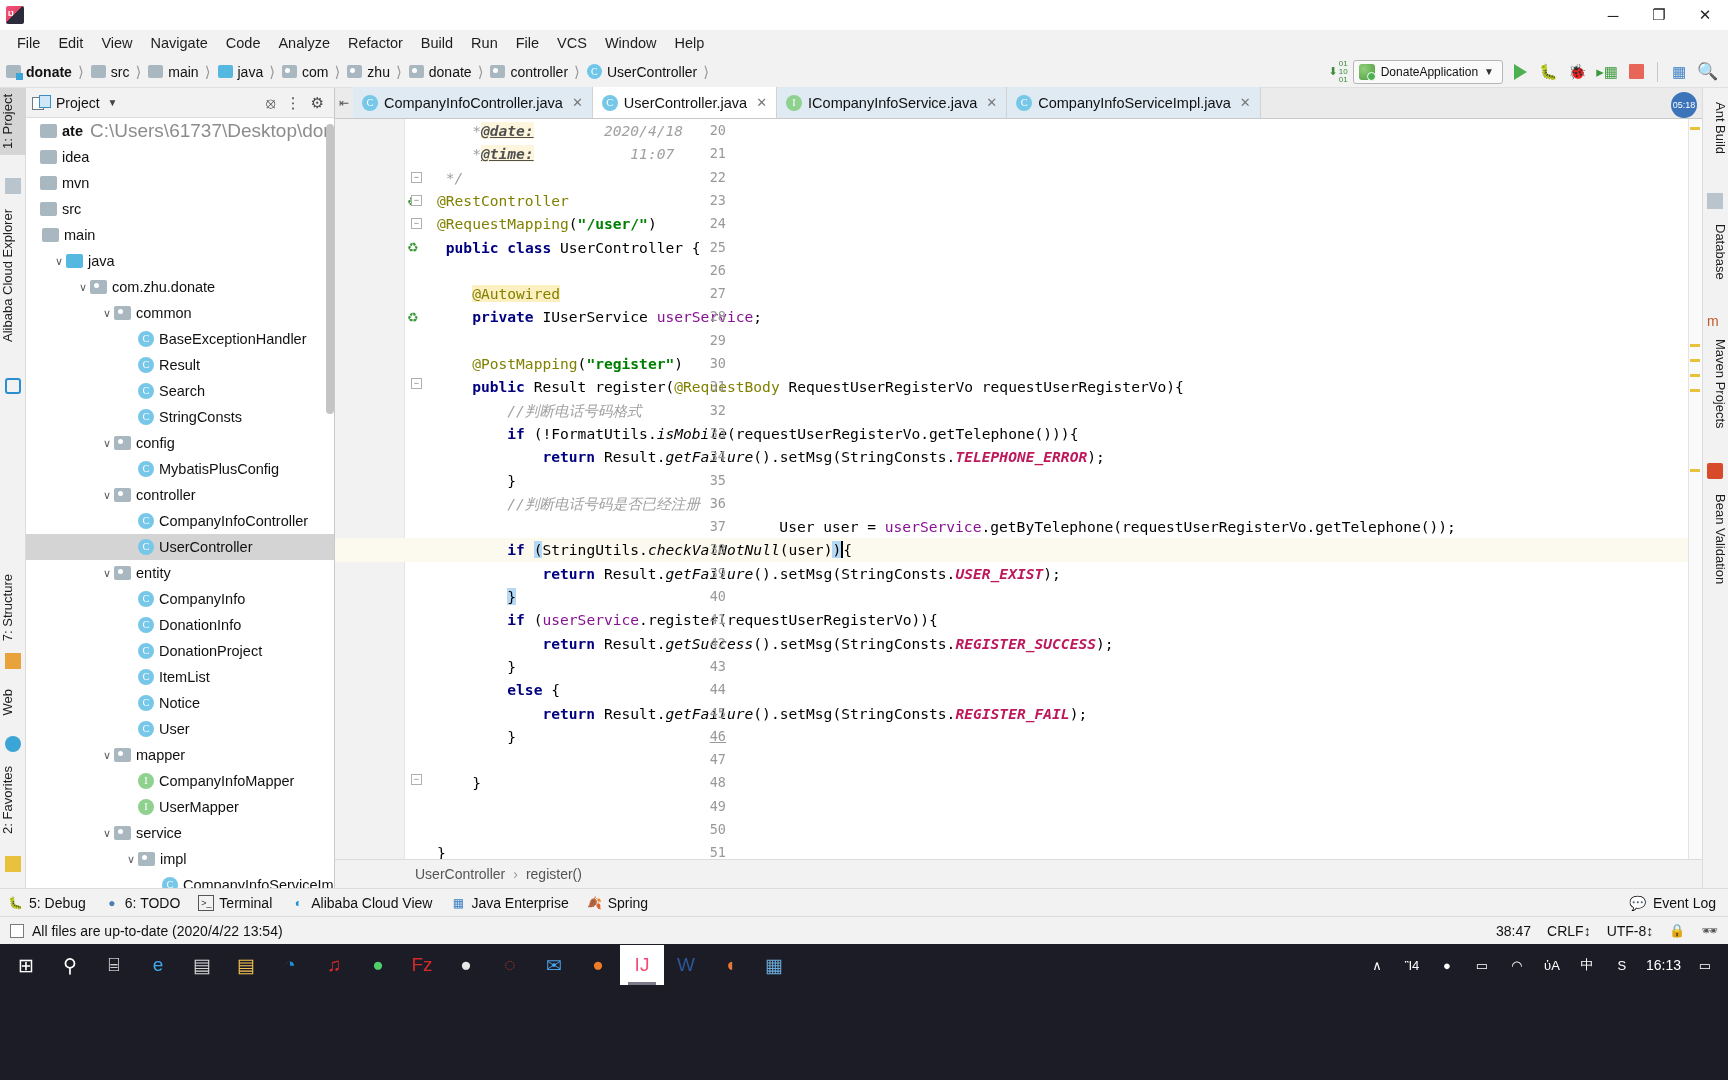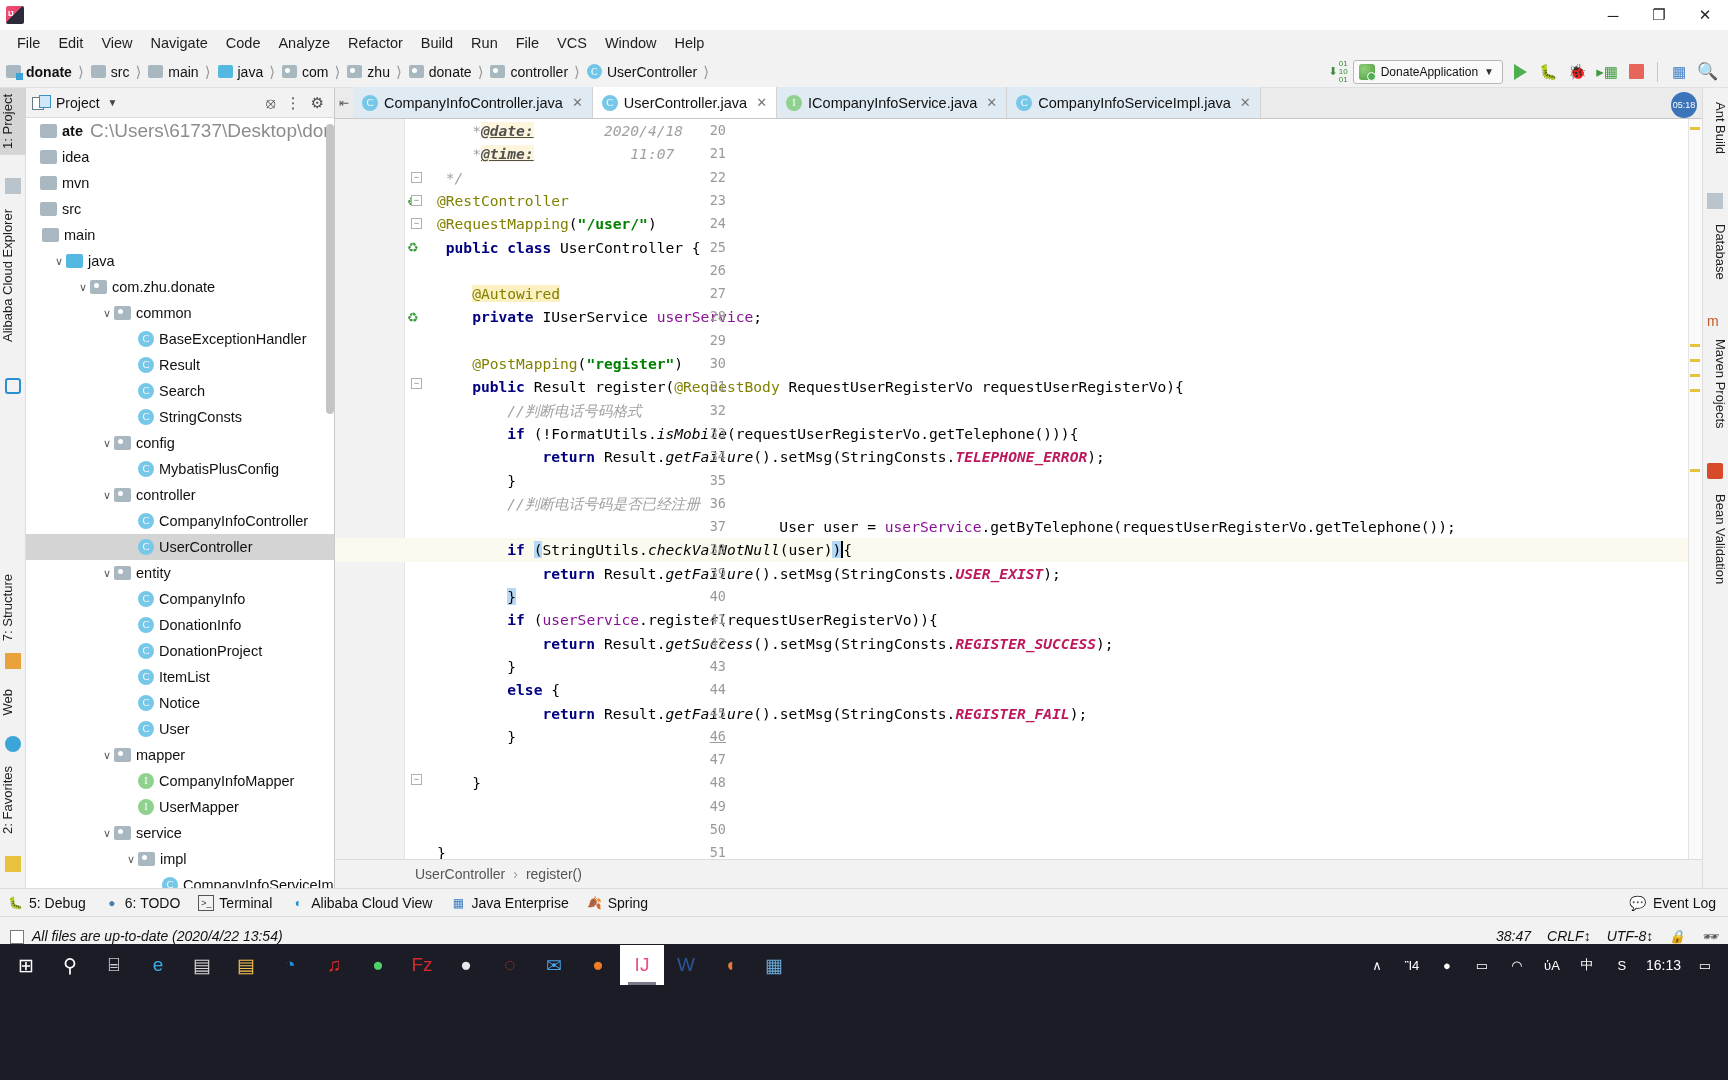--- a/index.html
+++ b/index.html
@@ -257,22 +257,22 @@
     background:#f2f2f2; display:flex; align-items:center;
     border-top:1px solid #dcdcdc; padding-left:8px; gap:18px;
   }
   .btab { display:flex; align-items:center; gap:5px; font-size:14px; color:#111; white-space:nowrap; }
   .bic { width:16px; height:16px; display:flex; align-items:center; justify-content:center; font-size:12px; }
   .eventlog { margin-left:auto; display:flex; align-items:center; gap:6px; padding-right:12px; font-size:14px; color:#111; }
 
   
   .statusbar {
     position:absolute; top:916px; left:0; width:1728px; height:28px;
-    background:#f2f2f2; display:flex; align-items:flex-end;
-    border-top:1px solid #dcdcdc; padding:0 10px; font-size:14px; color:#111;font-style:italic;
+    background:#f2f2f2; display:flex; align-items:center;
+    border-top:1px solid #dcdcdc; padding:0 10px; font-size:14px; color:#111;
   }
   .sb-ic { width:14px; height:14px; border:1.5px solid #7a7a7a; margin-right:8px; background:#fff; }
   .sb-right { margin-left:auto; display:flex; align-items:center; gap:16px; }
   .sb-lock { font-size:13px; color:#555; }
 
   
   .taskbar {
     position:absolute; top:944px; left:0; width:1728px; height:136px;
     background:#1c1c27;
   }

